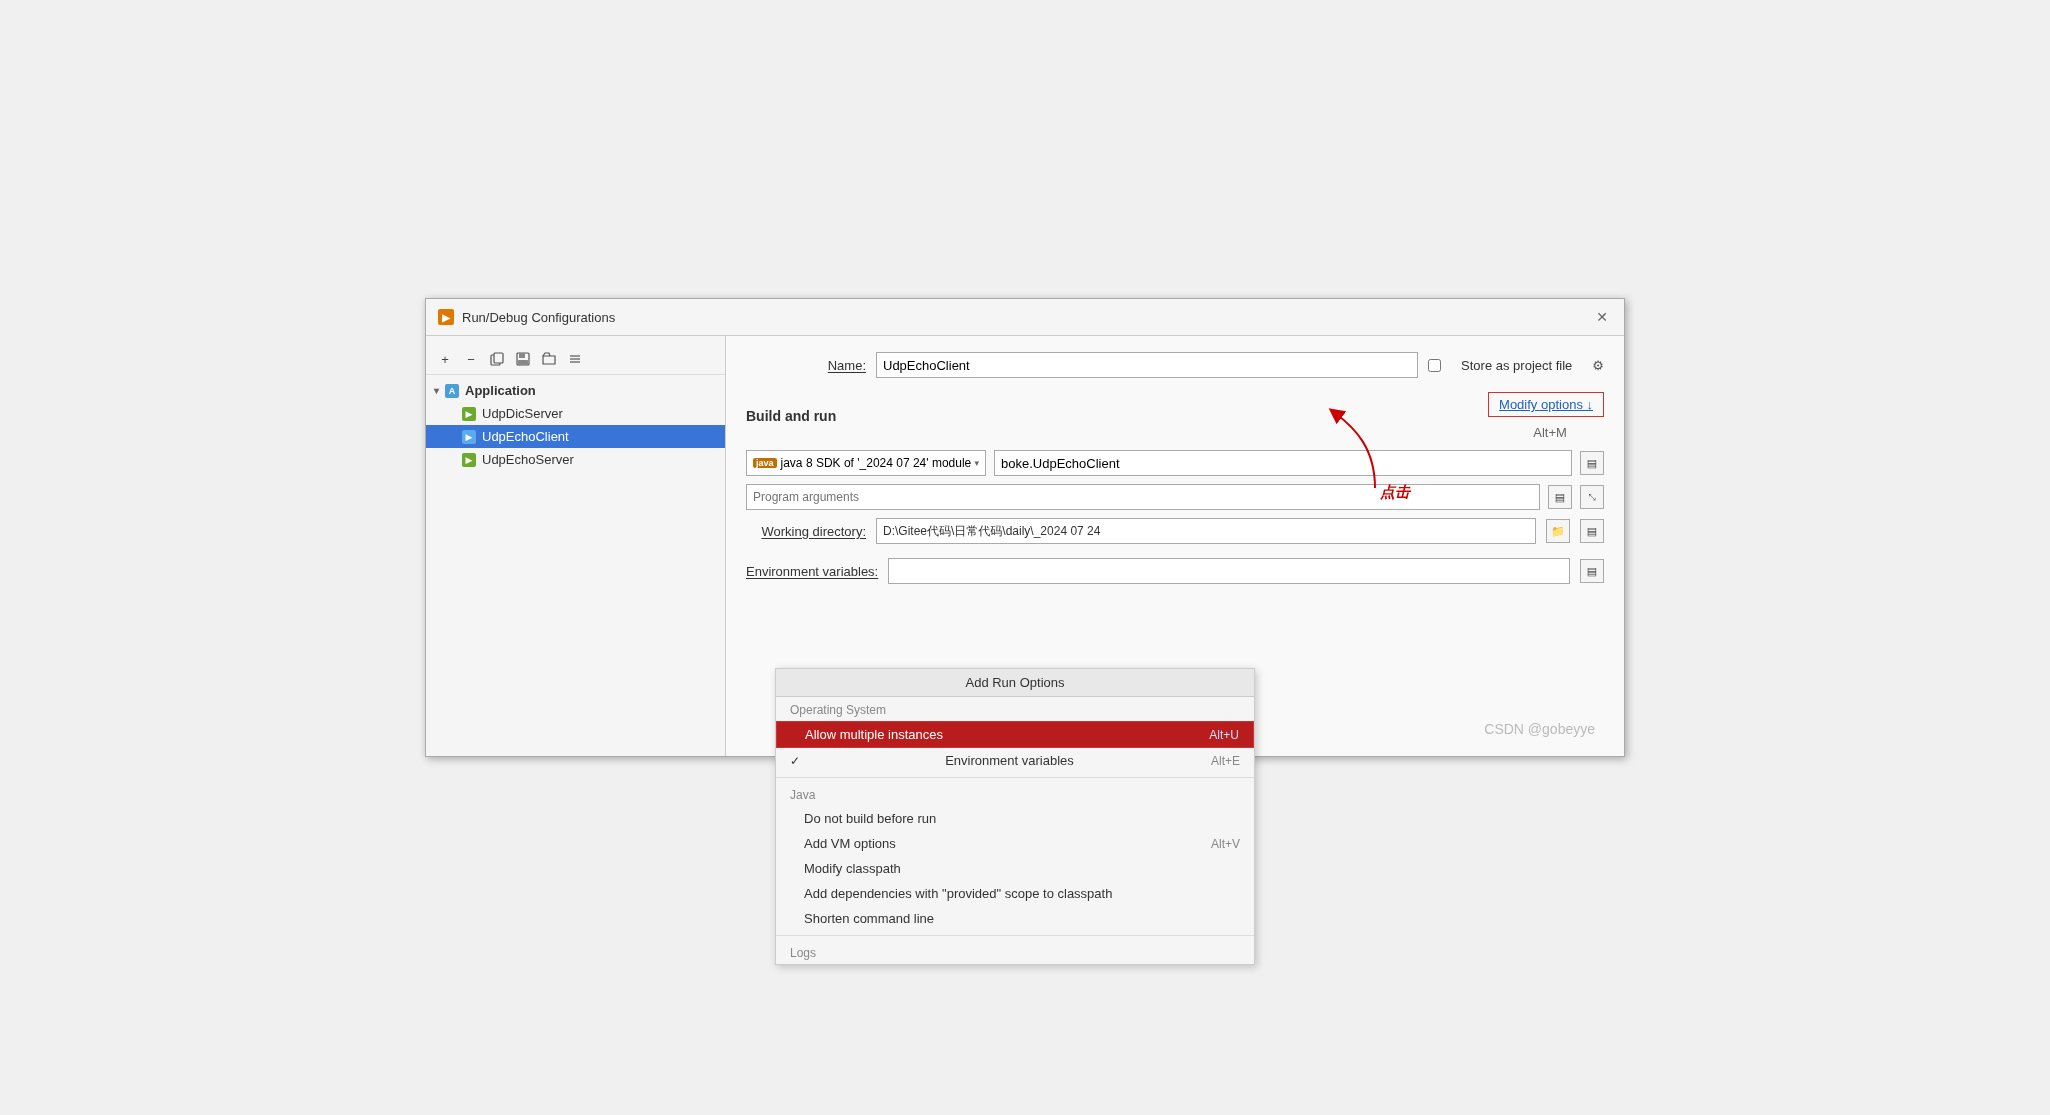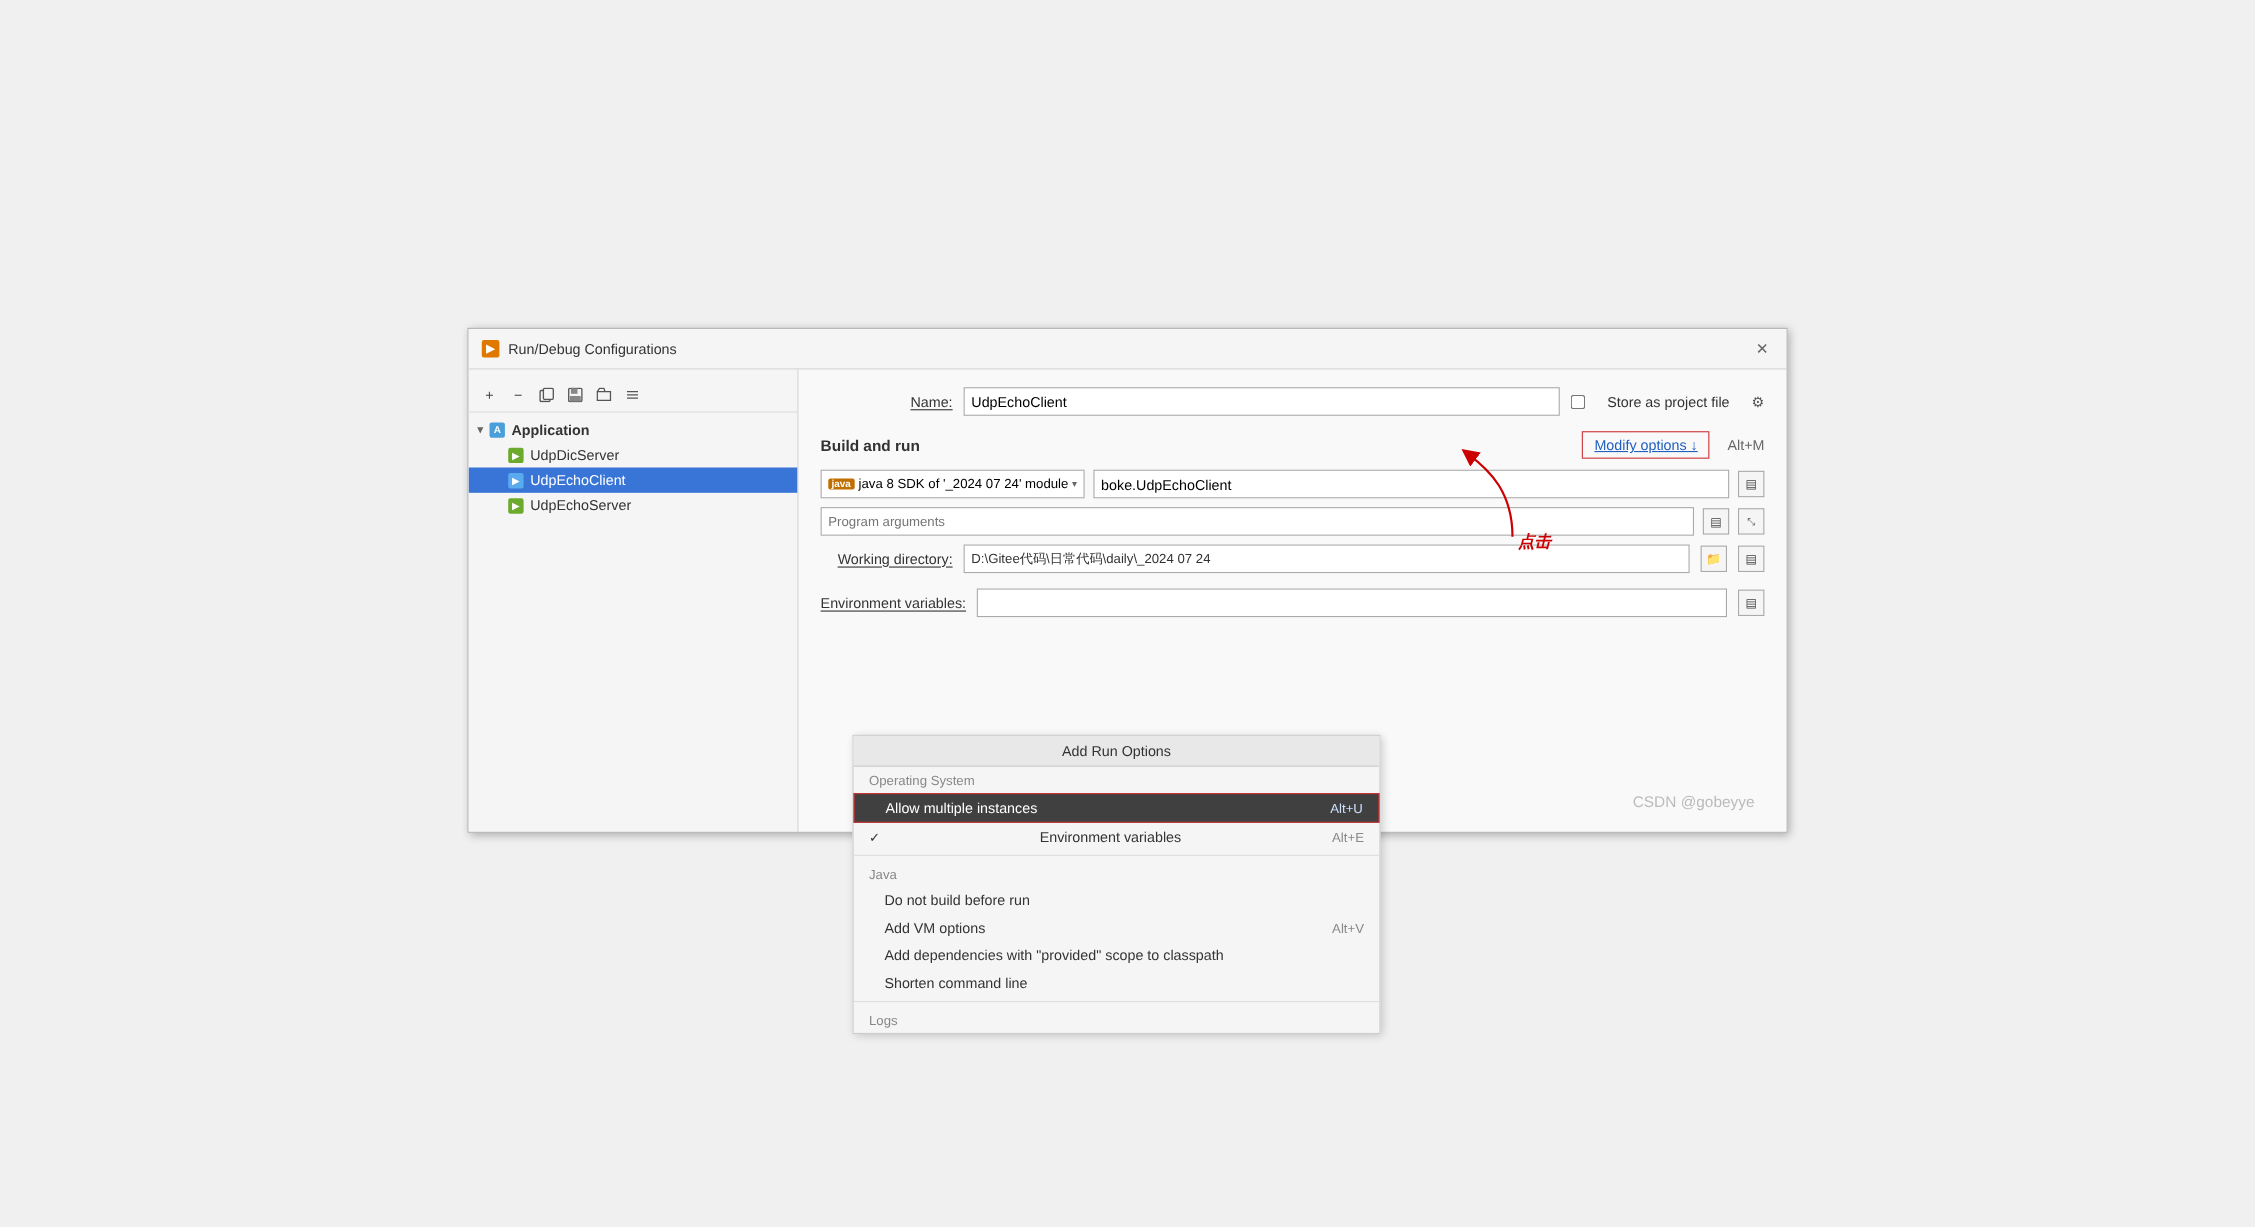--- a/index.html
+++ b/index.html
@@ -390,21 +390,21 @@
       padding: 5px 14px 5px 28px;
       font-size: 13px;
       color: #333;
       cursor: pointer;
       display: flex;
       align-items: center;
       justify-content: space-between;
     }
 
     .dropdown-item.selected {
-      background: #404040;
+      background: #b91c1c;
       color: white;
       border: 1.5px solid #cc3333;
       align-items: flex-end;
     }
 
     .dropdown-item .shortcut {
       font-size: 12px;
       color: #888;
     }
 
@@ -516,21 +516,21 @@
           <input class="name-input" type="text" value="UdpEchoClient" style="">
           <div class="store-project-row">
             <input type="checkbox" class="checkbox-input" style="">
             <span class="store-label">Store as project file</span>
             <button class="gear-icon-btn">⚙</button>
           </div>
         </div>
 
         <div class="section-header">
           <span class="section-title">Build and run</span>
-          <div style="display:flex;align-items:center;gap:8px;">
+          <div style="display:flex;align-items:center;gap:8px;flex-direction:column;">
             <button class="modify-options-btn">
               <span>Modify options ↓</span>
             </button>
             <span class="shortcut-label">Alt+M</span>
           </div>
         </div>
 
         <div class="build-run-row">
           <div class="sdk-select">
             <div class="sdk-select-inner">
@@ -597,20 +597,23 @@
     <div class="dropdown-section-label">Java</div>
 
     <div class="dropdown-item">
       <span>Do not build before run</span>
     </div>
     <div class="dropdown-item">
       <span>Add VM options</span>
       <span class="shortcut">Alt+V</span>
     </div>
     <div class="dropdown-item">
+      <span>Modify classpath</span>
+    </div>
+    <div class="dropdown-item">
       <span>Add dependencies with "provided" scope to classpath</span>
     </div>
     <div class="dropdown-item">
       <span>Shorten command line</span>
     </div>
 
     <hr class="dropdown-separator">
 
     <div class="dropdown-section-label">Logs</div>
   </div>

